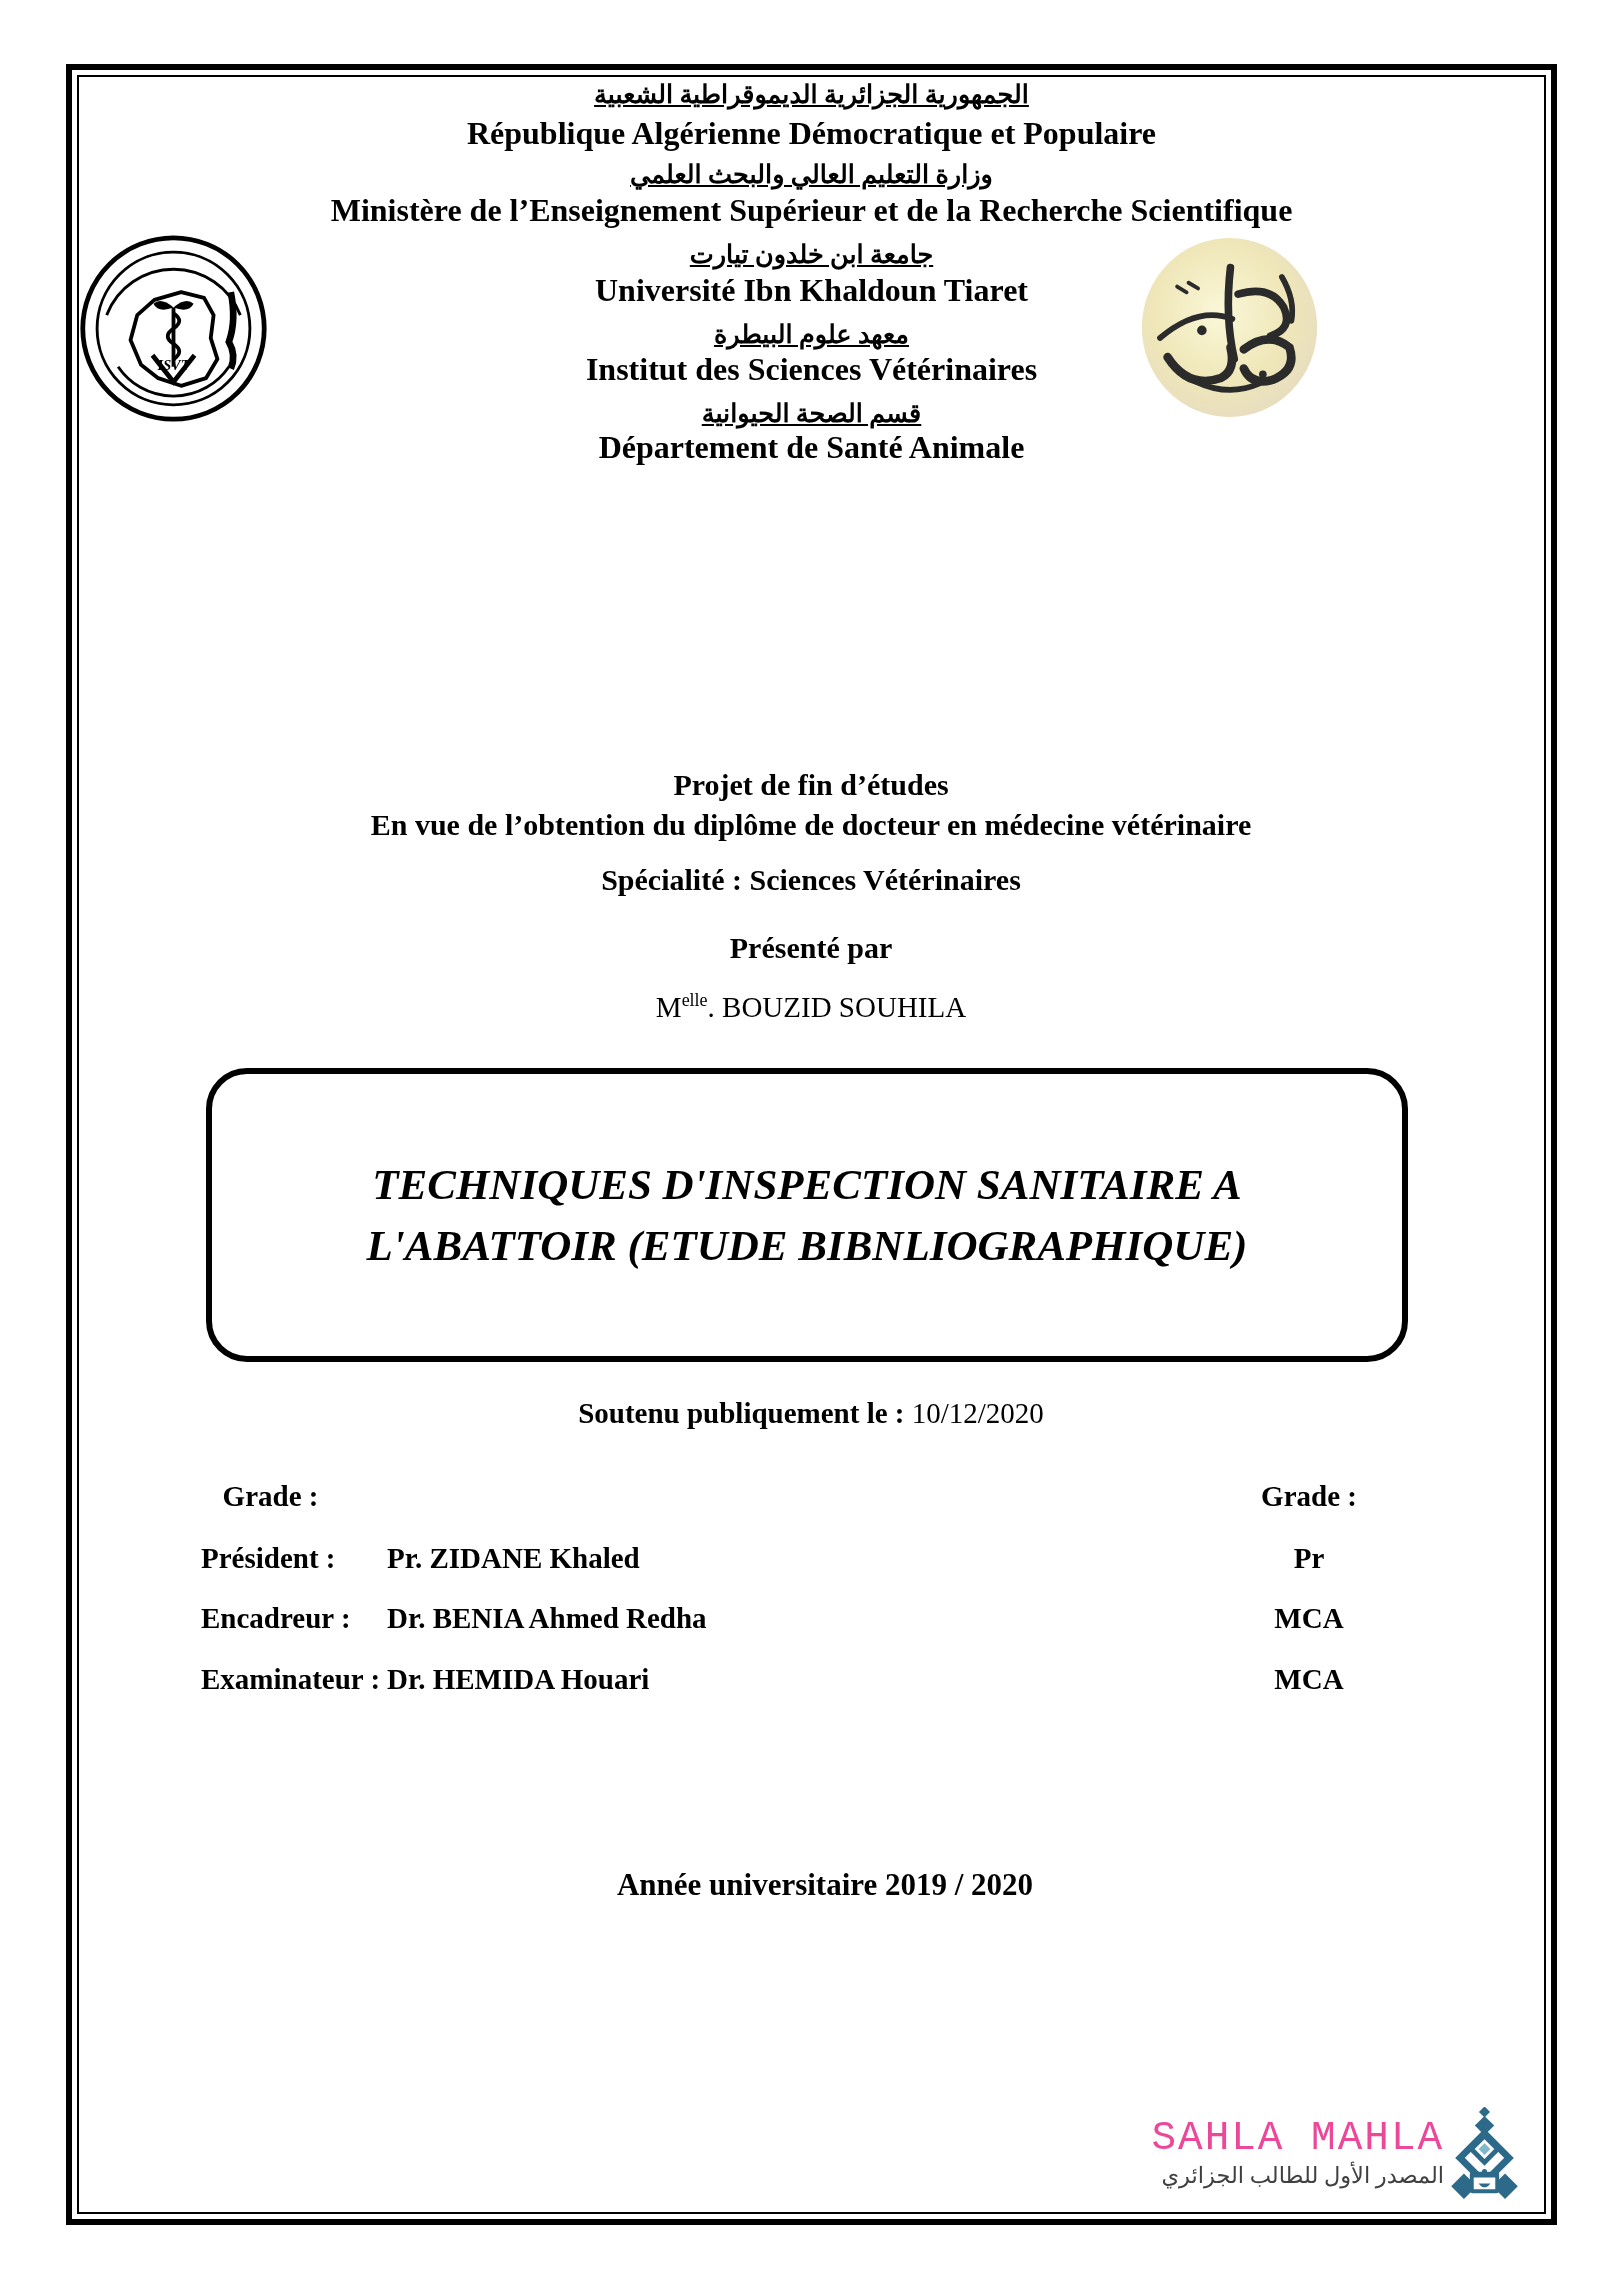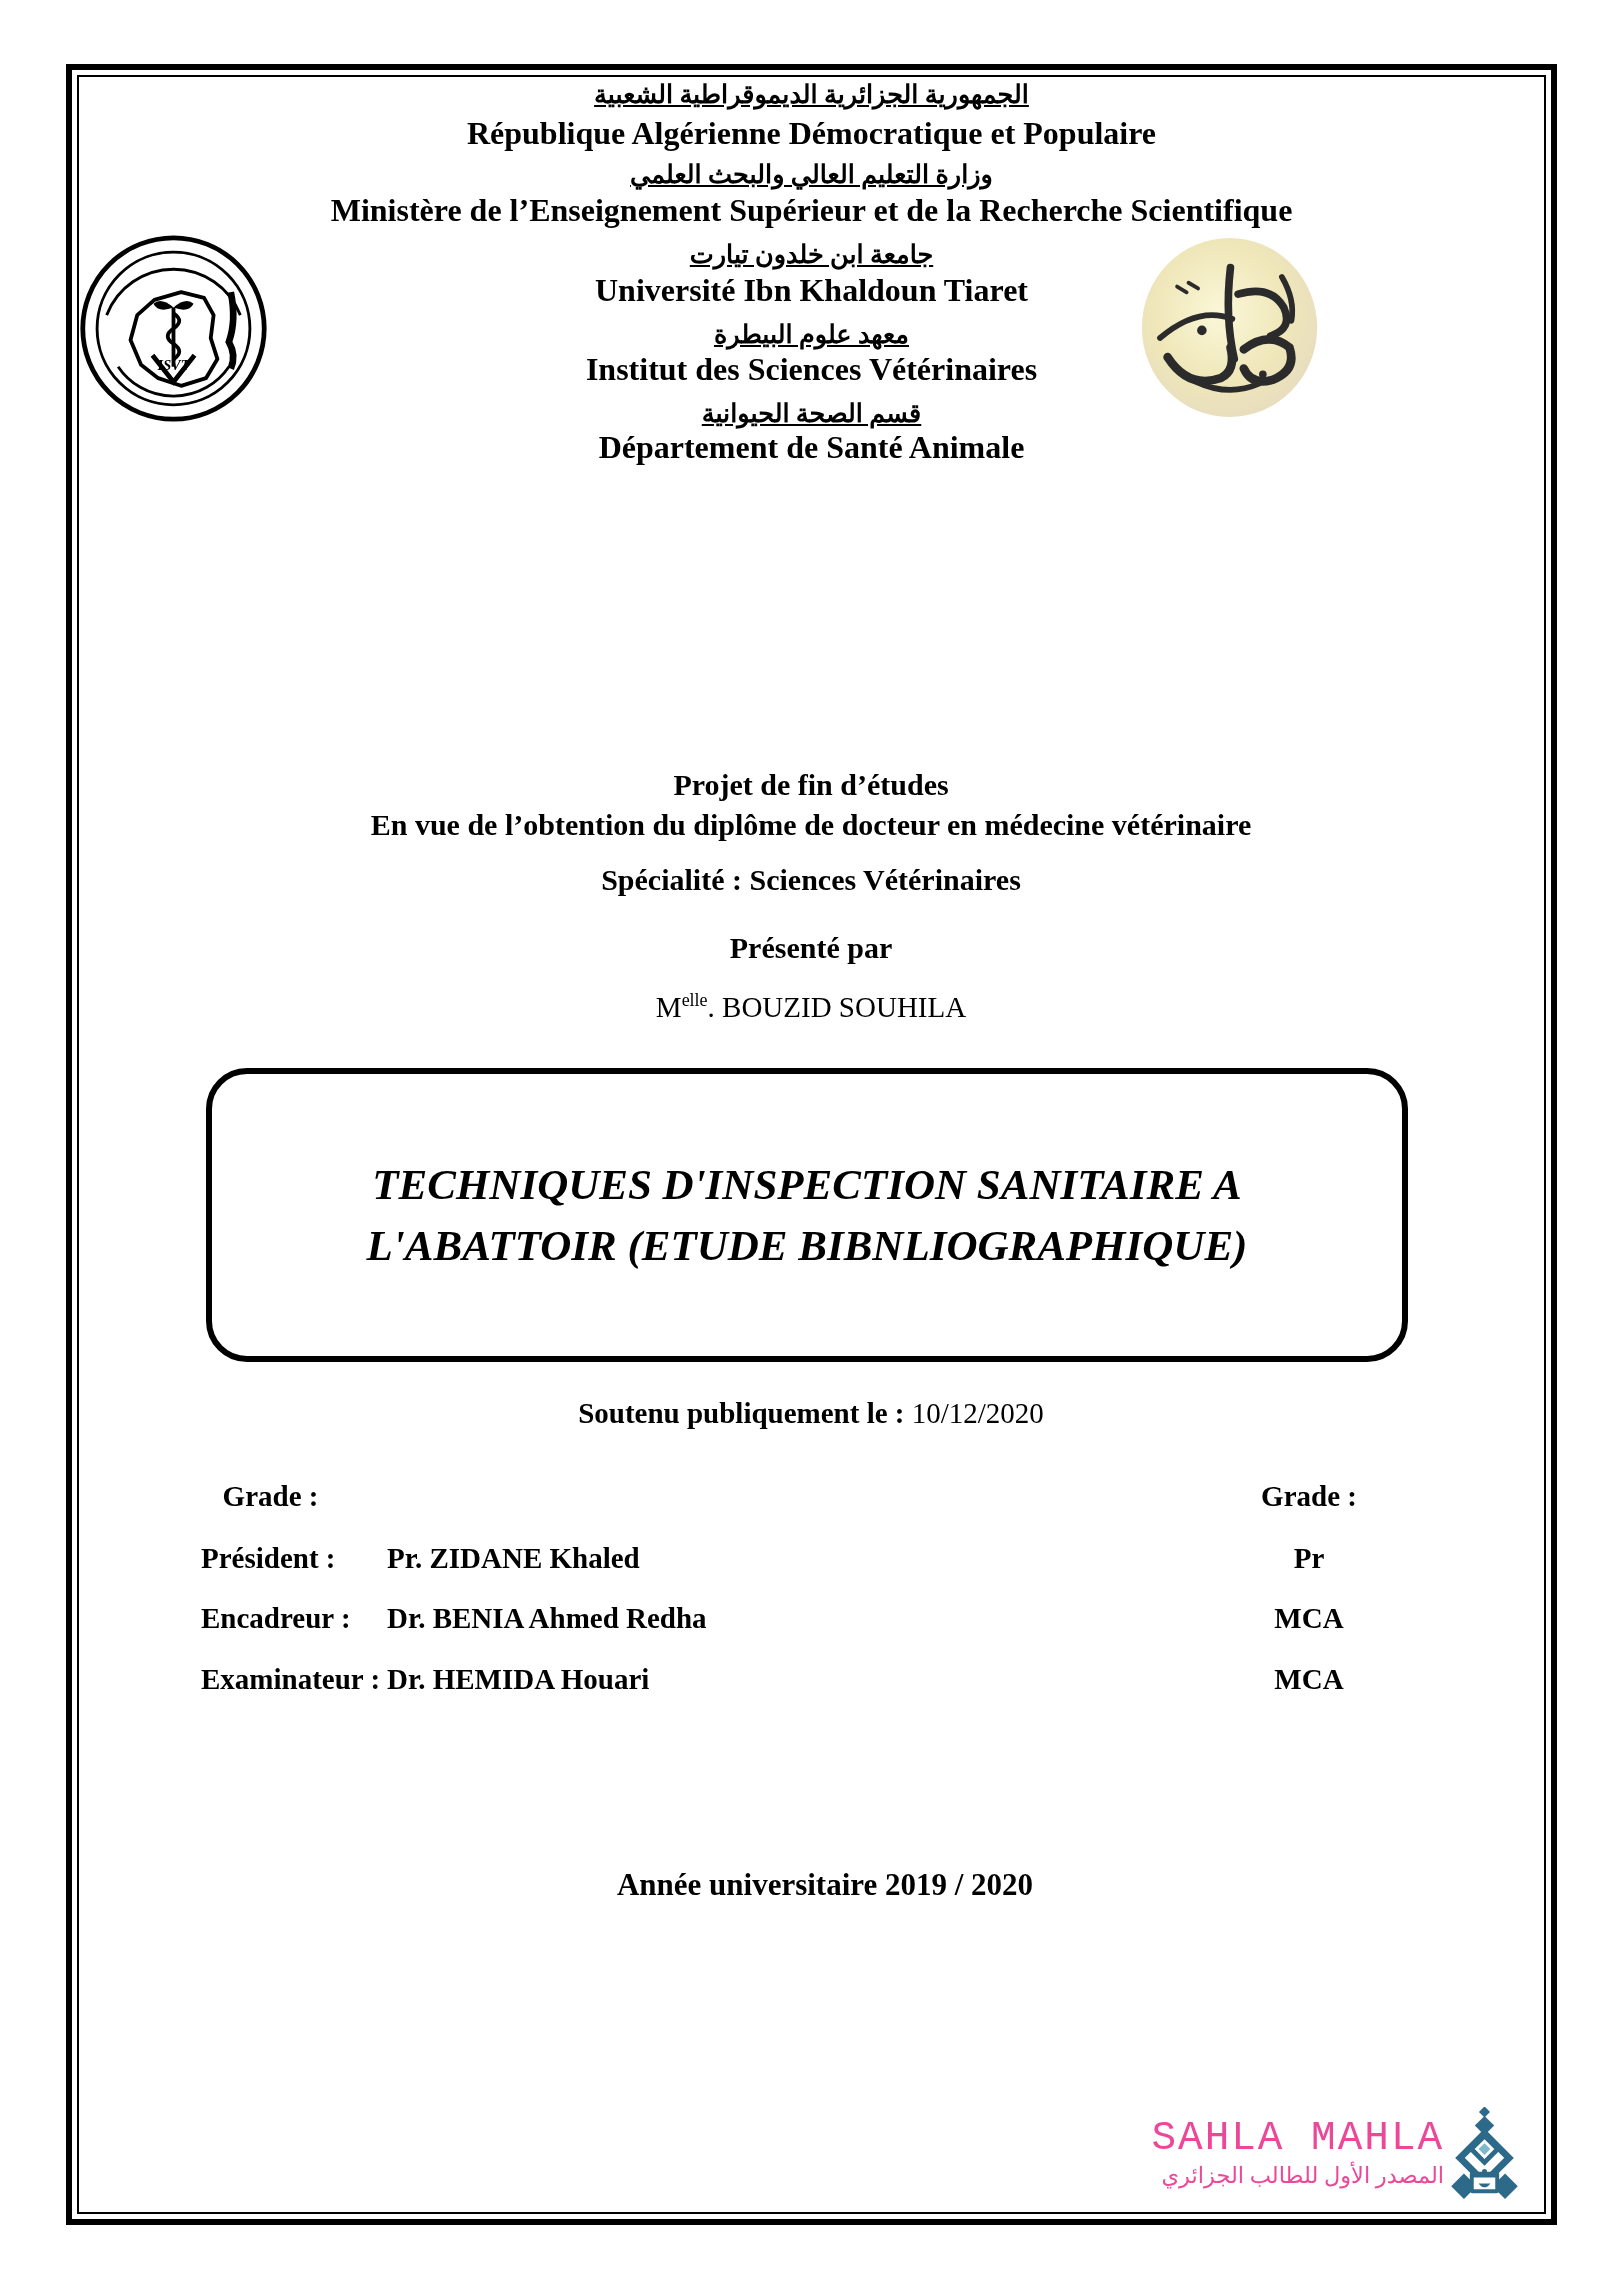--- a/index.html
+++ b/index.html
@@ -190,21 +190,21 @@
   #wm-name {
     font-family: Liberation Mono, monospace;
     font-size: 41px;
     letter-spacing: 2px;
     color: #ec4899;
     line-height: 1.05;
     white-space: nowrap;
   }
   #wm-tagline {
     font-size: 22.5px;
-    color: #ec4899;
+    color: #404040;
     direction: rtl;
     unicode-bidi: embed;
     line-height: 1.25;
     margin-top: 2px;
     white-space: nowrap;
   }
   #wm-icon { width: 69px; height: 94px; margin-left: 5.9px; flex: 0 0 69px; }
 </style>
 </head>
 <body>

